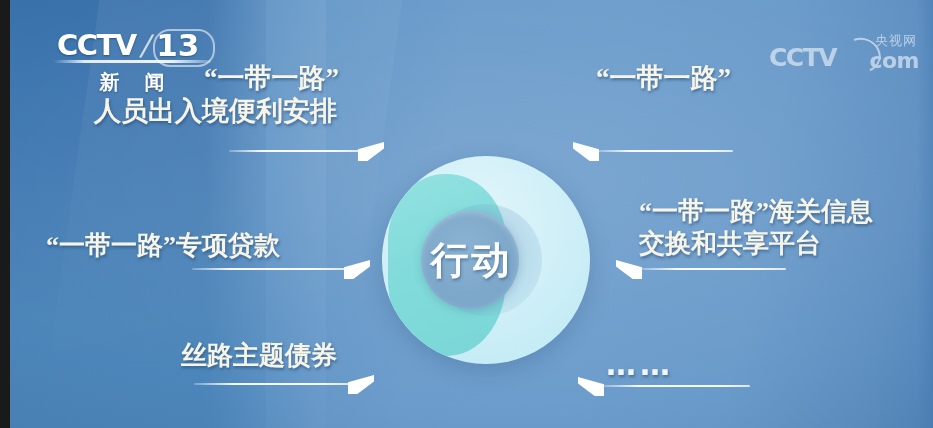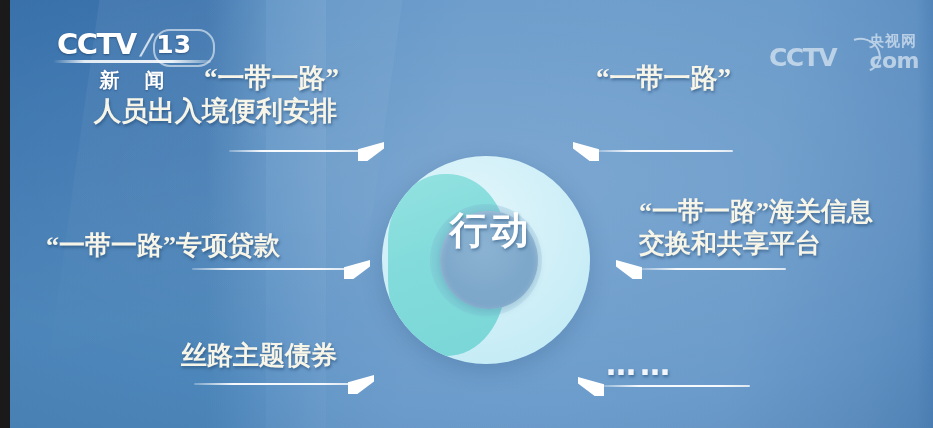--- a/index.html
+++ b/index.html
@@ -98,21 +98,21 @@
     color: rgba(255,255,255,0.75);
     font-size: 28px;
     font-weight: 400;
     transform: skewX(-14deg);
     margin: 0 1px 0 2px;
     line-height: 1;
   }
   .cctv-num {
     font-family: "DejaVu Sans", "Liberation Sans", sans-serif;
     font-weight: 700;
-    font-size: 25px;
+    font-size: 31px;
     color: #ffffff;
     text-shadow: 0 1px 2px rgba(20,50,85,0.5);
     line-height: 1;
   }
   .cctv-cap {
     position: absolute;
     left: -4px;
     top: 30px;
     width: 158px;
     height: 3px;
@@ -166,22 +166,22 @@
     font-size: 22px;
     font-weight: 700;
     letter-spacing: -0.5px;
     color: #eef4fa;
     line-height: 1;
   }
   .wm-cn {
     position: absolute;
     right: 2px;
     top: -2px;
-    font-size: 15px;
-    font-weight: 700;
+    font-size: 13px;
+    font-weight: 400;
     letter-spacing: 1px;
     color: #eef4fa;
     line-height: 1;
   }
   .wm-arc {
     position: absolute;
     left: 74px;
     top: 2px;
     width: 34px;
     height: 30px;
@@ -221,29 +221,29 @@
     position: absolute;
     left: 48px;
     top: 48px;
     width: 112px;
     height: 112px;
     border-radius: 50%;
     background: radial-gradient(circle at 48% 42%, rgba(120,170,205,0.55), rgba(120,170,205,0.18) 70%, rgba(120,170,205,0) 100%);
   }
   .c-inner {
     position: absolute;
-    left: 58px;
+    left: 39px;
     top: 55px;
     width: 98px;
     height: 98px;
     border-radius: 50%;
     background: radial-gradient(circle at 45% 38%, #8bb2d2 0%, #7ea8ca 55%, #7ba6c9 100%);
     box-shadow: inset 0 2px 6px rgba(255,255,255,0.28), 0 2px 8px rgba(40,80,120,0.2);
     display: flex;
-    align-items: flex-start;
+    align-items: center;
     justify-content: center;
   }
   .c-label {
     font-family: "DejaVu Sans", "Liberation Sans", sans-serif;
     font-weight: 700;
     font-size: 38px;
     letter-spacing: 3px;
     color: #ffffff;
     text-shadow: 1px 2px 3px rgba(45,85,125,0.55);
     line-height: 1;

